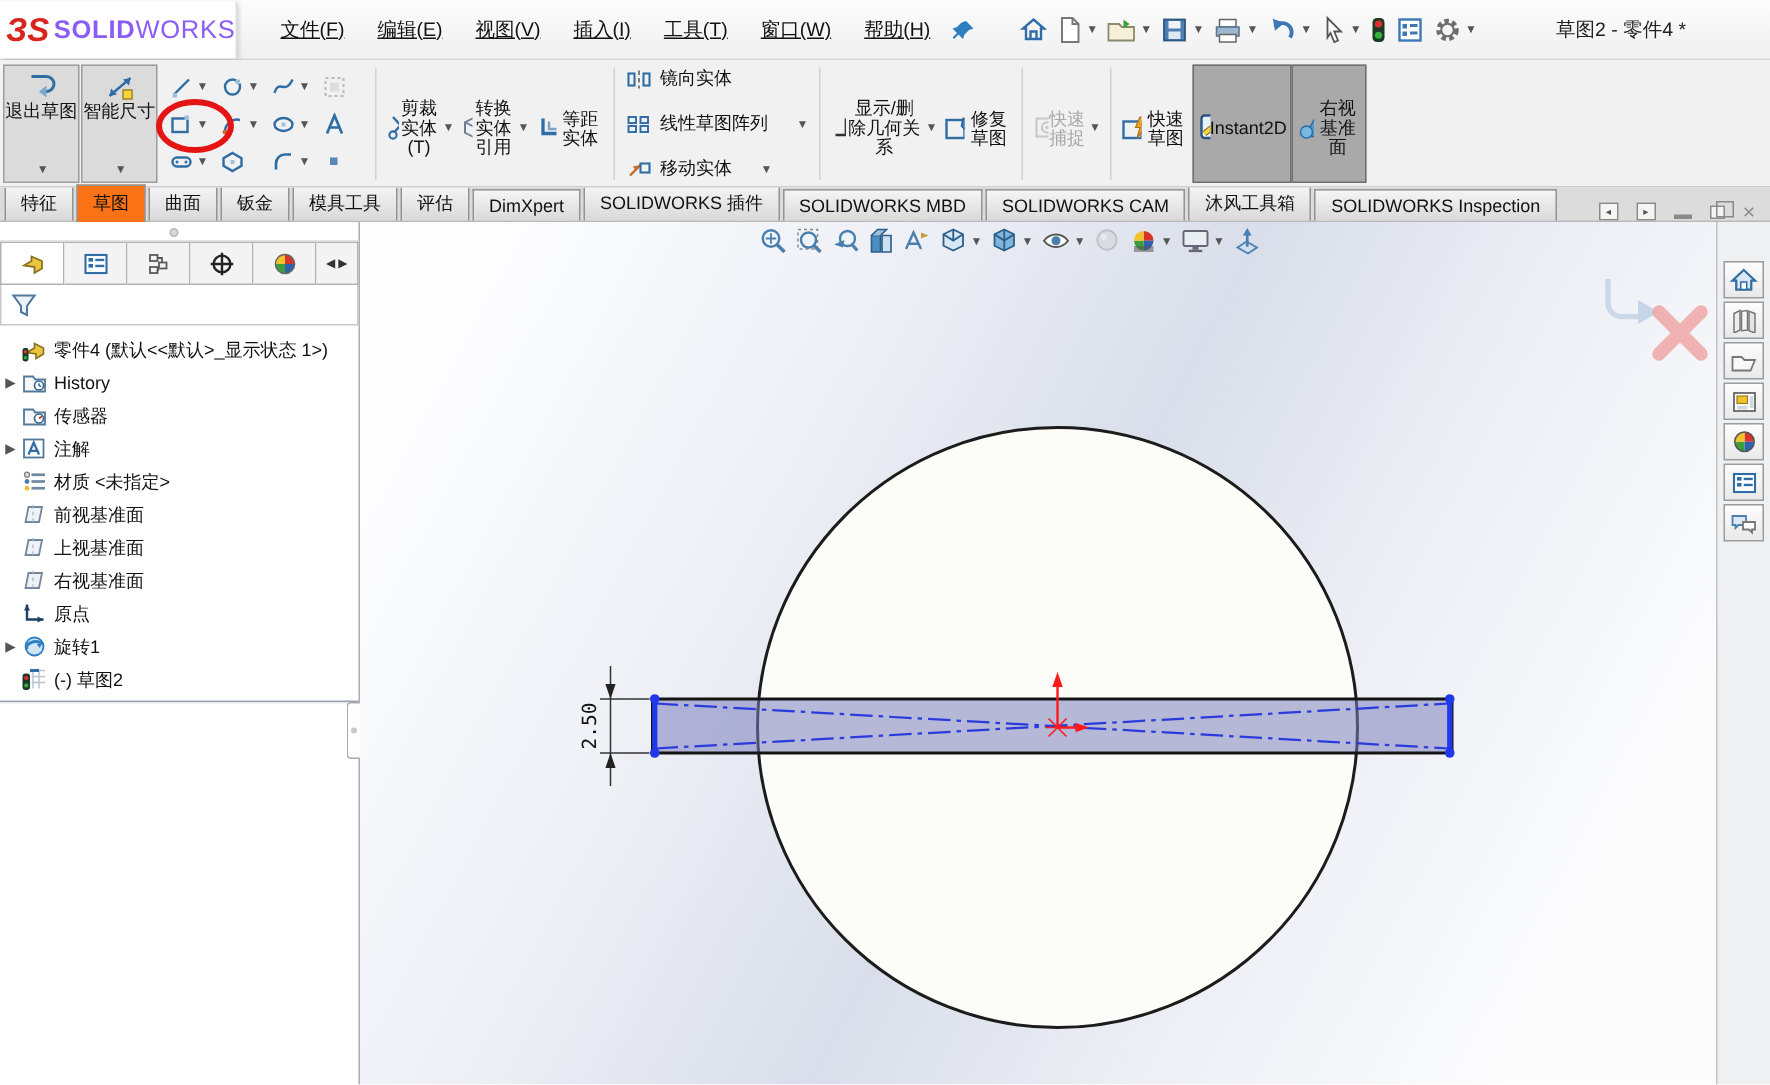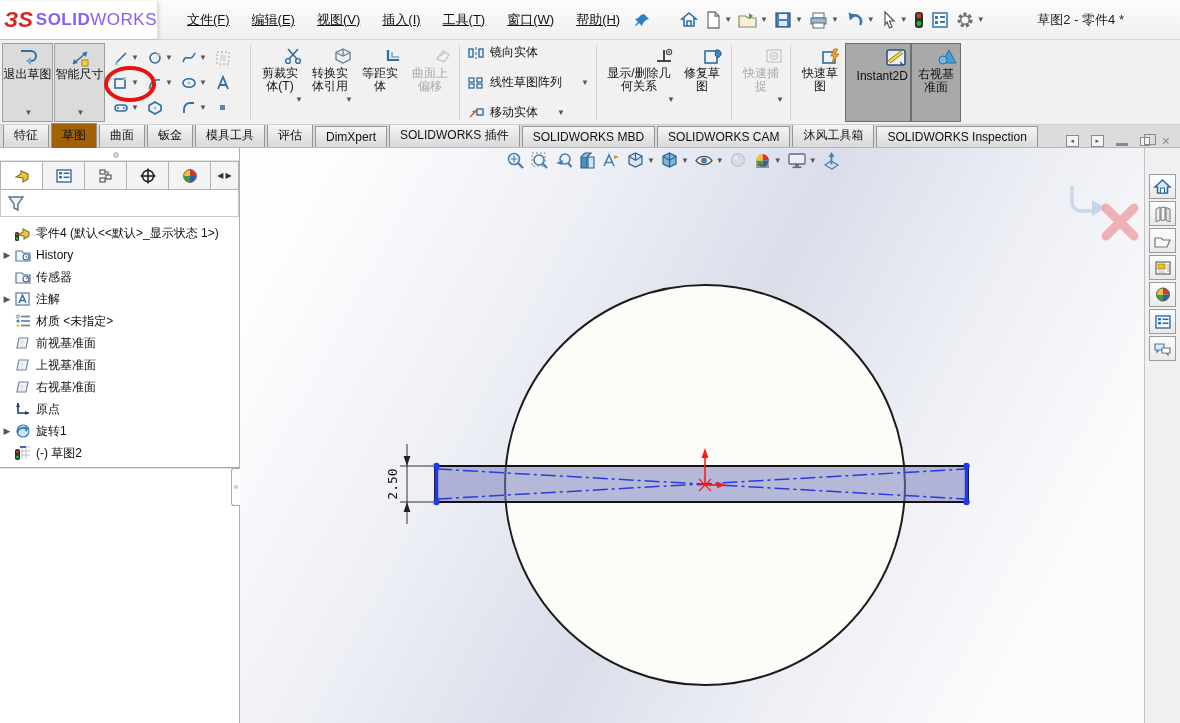--- a/index.html
+++ b/index.html
@@ -26,39 +26,39 @@
   .ribbon { height:85px; background:#f1f1f1; display:flex; align-items:stretch;
     padding:3px 2px 2px 2px; border-bottom:1px solid #cfcfcf; position:relative; }
   .bigbtn { width:51px; margin-right:1px; border:1px solid #9d9d9d; background:#dbdbdb;
     display:flex; flex-direction:column; align-items:center; justify-content:flex-start;
     font-size:12px; line-height:13px; text-align:left; padding-top:4px; }
   .bigbtn .caret { margin-top:auto; margin-bottom:2px; }
   .sep { width:1px; background:#d2d2d2; margin:2px 4px; }
   .grid { display:grid; grid-template-columns:repeat(4,34px); grid-template-rows:repeat(3,25px);
     margin-left:4px; align-self:center; }
   .cell { display:flex; align-items:center; justify-content:flex-start; padding-left:3px; }
-  .toolbtn { display:flex; flex-direction:column; align-items:flex-end; justify-content:flex-start;
+  .toolbtn { display:flex; flex-direction:row; align-items:center; justify-content:flex-start;
     font-size:12px; line-height:13px; text-align:center; padding:4px 2px 0 2px; }
   .toolbtn .lbl { margin-top:2px; }
   .rowgroup { display:flex; flex-direction:column; justify-content:space-between; gap:4px; }
   .rowbtn { display:flex; align-items:center; gap:5px; font-size:12px; padding:1px 3px; }
   .rowbtn .caret { margin-left:14px; }
   .grayed { color:#a9a9a9; }
   .grayed svg { opacity:.38; }
   .pressed { background:#a9a9a9; border:1px solid #6e6e6e; }
   .w48 { width:50px; } .w64 { width:66px; } .w74 { width:76px; }
   .red-ellipse { position:absolute; left:104px; top:26px; width:52px; height:36px;
     border:4px solid #e51414; border-radius:50%; pointer-events:none; }
 
   
   .tabbar { height:23px; background:#dcdcdc; display:flex; align-items:flex-end;
     padding-left:3px; border-bottom:1px solid #b9b9b9; }
   .tab { font-size:12px; padding:3px 10px 3px 10px; margin-right:2px; border:1px solid #949494;
     border-bottom:none; background:linear-gradient(#f5f5f5,#d9d9d9); white-space:nowrap; }
-  .tab.active { background:#a16207; position:relative; top:1px; padding-bottom:4px; }
+  .tab.active { background:#f97316; position:relative; top:1px; padding-bottom:4px; }
   .winbtns { margin-left:auto; display:flex; align-items:center; gap:12px; margin-right:10px; }
   .wb { width:13px; height:12px; position:relative; }
   .wb-pane { border:1px solid #8a8a8a; background:#f4f4f4; font-size:7px; color:#555;
     display:flex; align-items:center; justify-content:center; }
   .wb-min { border-bottom:3px solid #8a8a8a; height:9px; width:12px; }
   .wb-rest { width:10px; height:9px; border:1.5px solid #8a8a8a; background:#f4f4f4; }
   .wb-rest:before { content:""; position:absolute; left:3px; top:-4px; width:10px; height:9px;
     border:1.5px solid #8a8a8a; }
   .wb-x { font-size:14px; color:#8a8a8a; line-height:10px; }
 
@@ -322,27 +322,20 @@
     <span class="lbl">转换实体引用</span>
     <span class="caret">▼</span>
   </div>
   <div class="toolbtn w48">
     <svg width="20" height="18">
         <path d="M5,3 V13 H16" fill="none" stroke="#2f6da5" stroke-width="2.2"></path>
         <path d="M9,5 V10 H16" fill="none" stroke="#7aa3c4" stroke-width="1.6"></path>
       </svg>
     <span class="lbl">等距实体</span>
   </div>
-  <div class="toolbtn w48 grayed">
-    <svg width="20" height="18">
-        <path d="M4,12 L10,4 L16,8 L11,15 Z" fill="none" stroke="#888" stroke-width="1.4"></path>
-        <path d="M7,9 L12,6" stroke="#888" stroke-width="1.2"></path>
-      </svg>
-    <span class="lbl">曲面上偏移</span>
-  </div>
 
   <div class="sep"></div>
 
   <div class="rowgroup">
     <div class="rowbtn">
       <svg width="18" height="14">
           <rect x="2" y="3" width="4" height="8" fill="none" stroke="#2f6da5" stroke-width="1.4"></rect>
           <rect x="12" y="3" width="4" height="8" fill="none" stroke="#2f6da5" stroke-width="1.4"></rect>
           <line x1="9" y1="1" x2="9" y2="13" stroke="#555" stroke-width="1" stroke-dasharray="3 2"></line>
         </svg>

